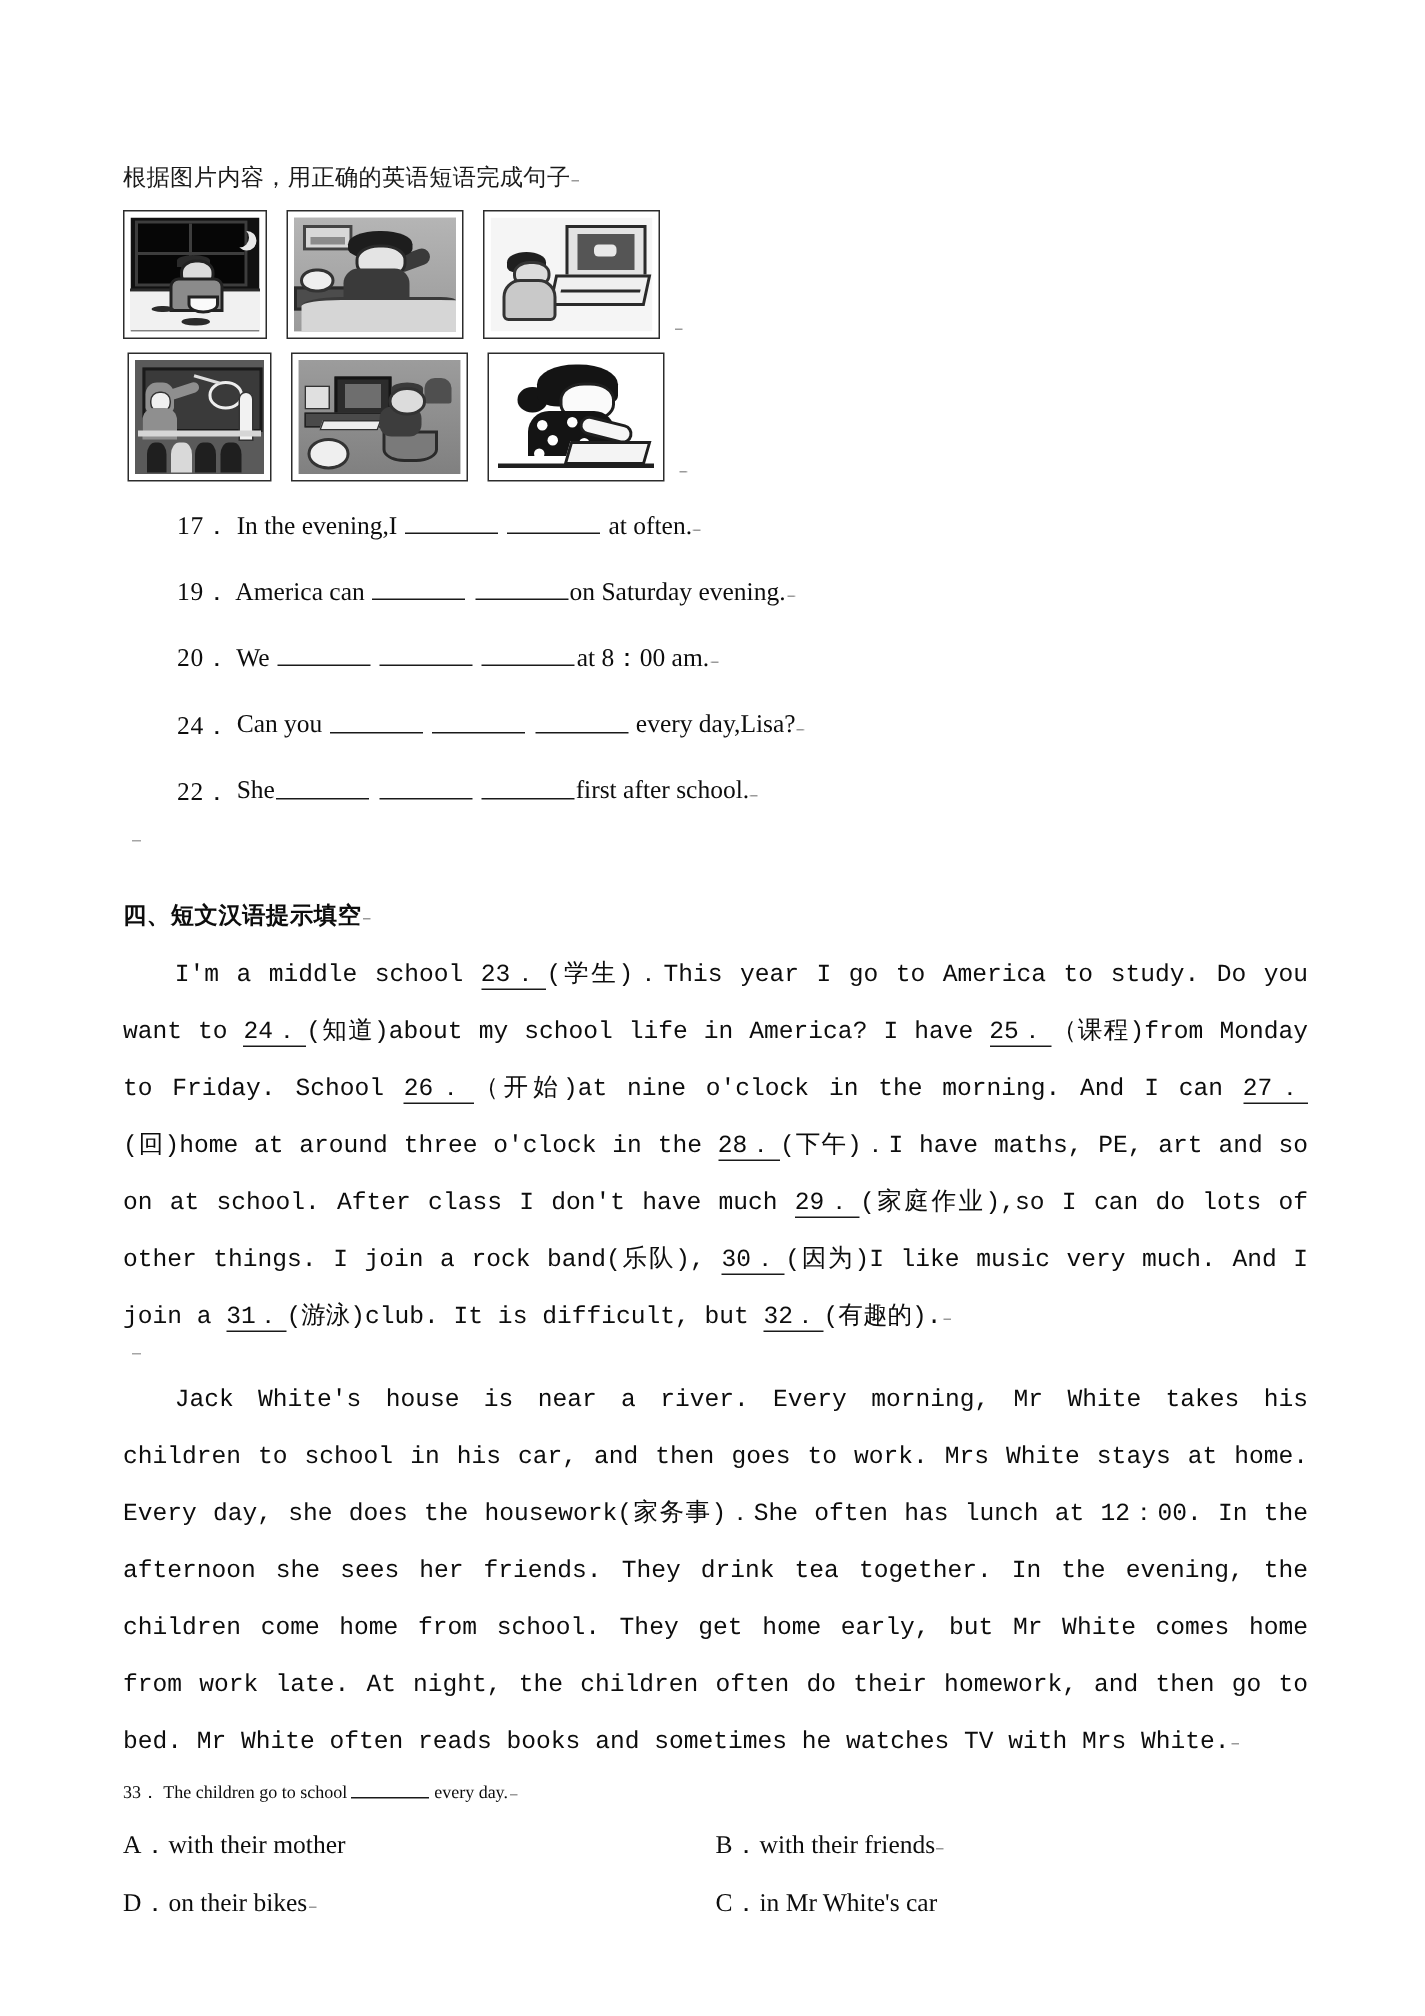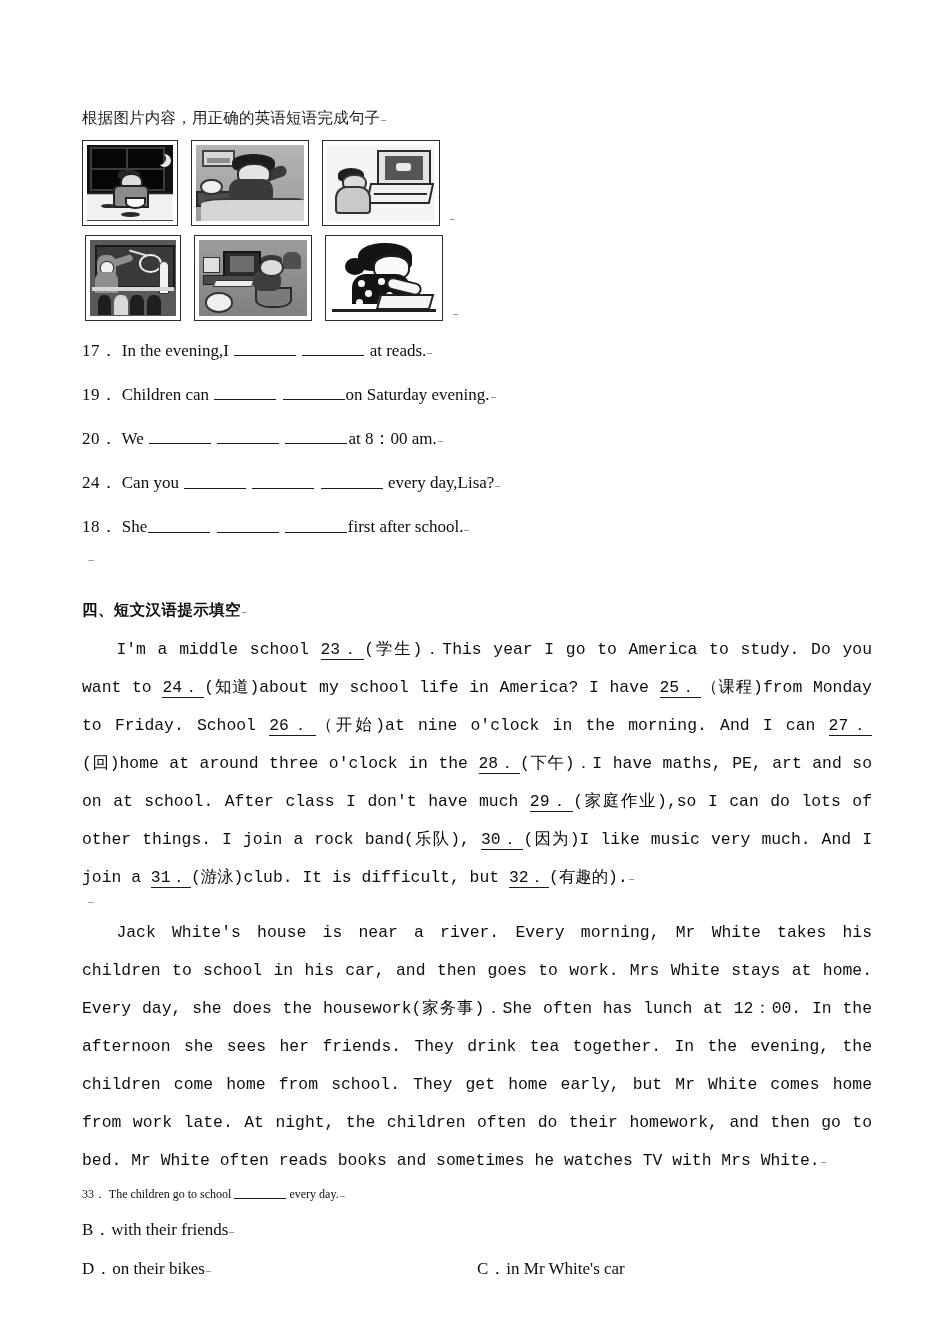--- a/index.html
+++ b/index.html
@@ -174,21 +174,21 @@
   .s6 .arm6 { position:absolute; left:52%; top:52%; width:30%; height:12%; background:#f6f6f6; border:2px solid #1f1f1f; border-radius:8px; transform:rotate(14deg); }
 
   
   .qlist { margin-top: 18px; }
   .q {
     font-size: 17px;
     line-height: 1.35;
     margin-bottom: 20px;
     white-space: nowrap;
   }
-  .qnum { letter-spacing: .5px; }
+  .qnum { letter-spacing: .5px; margin-left: 36px; }
   .blank {
     display: inline-block;
     border-bottom: 1px solid #1a1a1a;
     vertical-align: baseline;
     height: 0.95em;
     margin: 0 1px;
   }
   .b-sm { width: 62px; }
 
   
@@ -385,27 +385,27 @@
 
     </div>
 
     <div class="qlist">
 
       <div class="q">
         <span class="qnum">17．</span>
         <span>In the evening,I</span>
         <span class="blank b-sm"></span>
         <span class="blank b-sm"></span>
-        <span>at  reads.</span><span class="tiny-mark"></span>
+        <span>at  often.</span><span class="tiny-mark"></span>
       </div>
 
 
       <div class="q">
         <span class="qnum">19．</span>
-        <span>Children can</span>
+        <span>America can</span>
         <span class="blank b-sm"></span>
         <span class="blank b-sm"></span><span>on Saturday evening.</span><span class="tiny-mark"></span>
       </div>
 
       <div class="q">
         <span class="qnum">20．</span>
         <span>We</span>
         <span class="blank b-sm"></span>
         <span class="blank b-sm"></span>
         <span class="blank b-sm"></span><span>at 8：00 am.</span><span class="tiny-mark"></span>
@@ -414,21 +414,21 @@
       <div class="q">
         <span class="qnum">24．</span>
         <span>Can you</span>
         <span class="blank b-sm"></span>
         <span class="blank b-sm"></span>
         <span class="blank b-sm"></span>
         <span>every day,Lisa?</span><span class="tiny-mark"></span>
       </div>
 
       <div class="q">
-        <span class="qnum">18．</span>
+        <span class="qnum">22．</span>
         <span>She</span><span class="blank b-sm"></span>
         <span class="blank b-sm"></span>
         <span class="blank b-sm"></span><span>first after school.</span><span class="tiny-mark"></span>
       </div>
 
       <span class="break-mark"></span>
     </div>
 
     <div class="sec-head"><span>四、短文汉语提示填空</span><span class="tiny-mark"></span></div>
 
@@ -440,20 +440,23 @@
 
     <div class="mcq-stem">
       <span>33．</span>
       <span>The children go to school</span>
       <span class="b-blank"></span>
       <span>every day.</span><span class="tiny-mark"></span>
     </div>
 
     <div class="opt-row">
       <div class="opt">
+        <span class="lab">A．</span><span>with their mother</span>
+      </div>
+      <div class="opt">
         <span class="lab">B．</span><span>with their friends</span><span class="tiny-mark"></span>
       </div>
     </div>
 
     <div class="opt-row">
       <div class="opt">
         <span class="lab">D．</span><span>on  their bikes</span><span class="tiny-mark"></span>
       </div>
       <div class="opt">
         <span class="lab">C．</span><span>in  Mr White's car</span>

